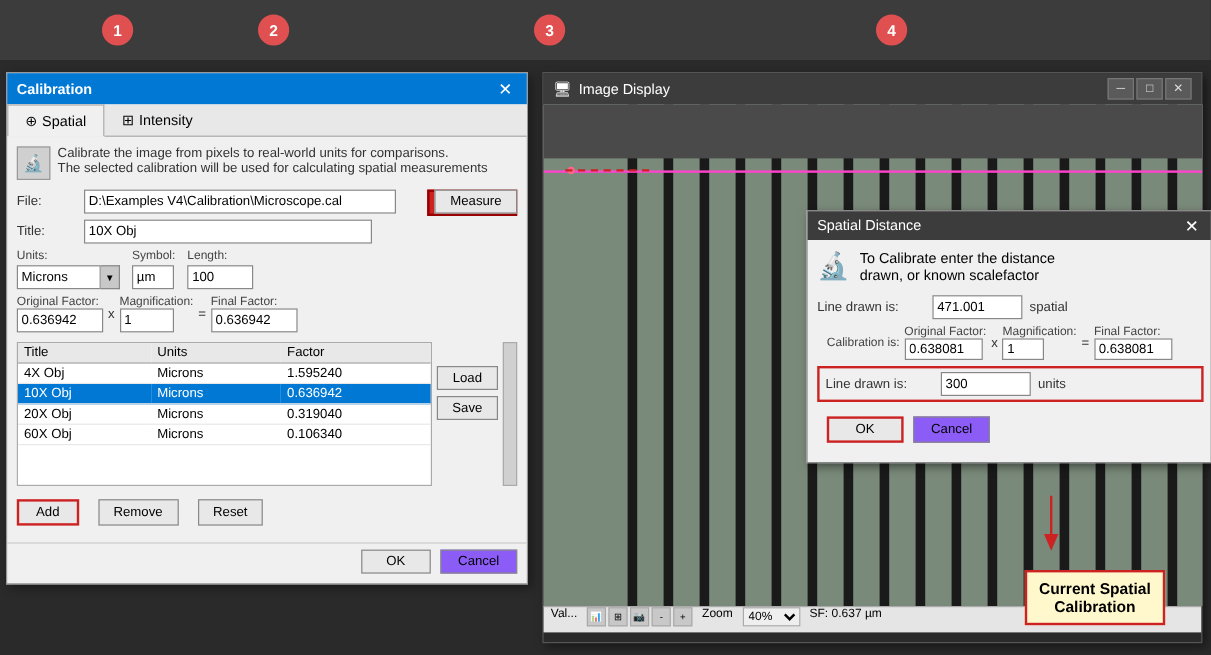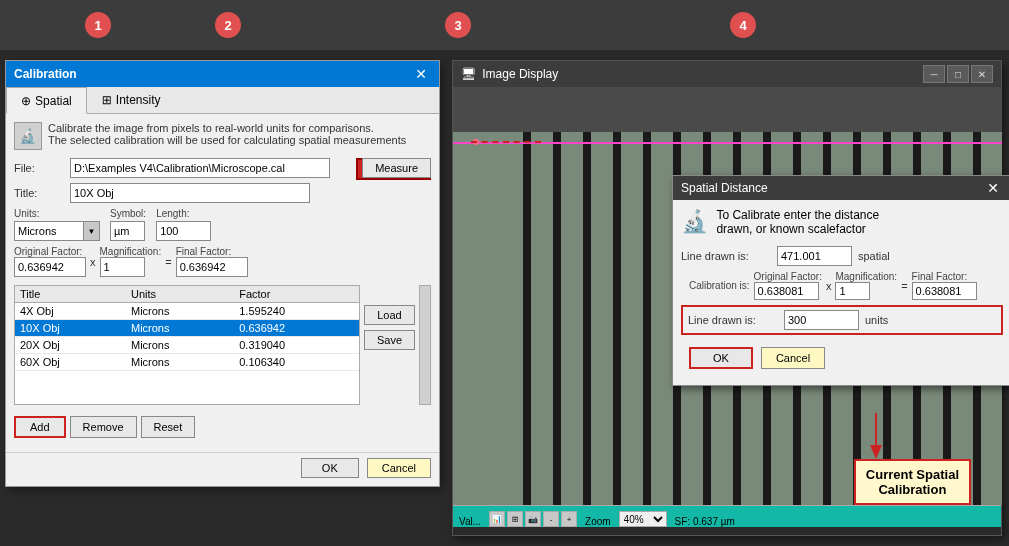--- a/index.html
+++ b/index.html
@@ -263,21 +263,21 @@
       border: 2px solid #990000;
       font-weight: bold;
     }
 
     .btn-default {
       background: #e8e8e8;
     }
 
     .bottom-table-buttons {
       display: flex;
-      gap: 4px;
+      gap: 16px;
       margin-bottom: 6px;
     }
 
     .btn-add {
       border: 2px solid #cc2222;
       background: #e8e8e8;
       padding: 3px 14px;
       font-size: 11px;
       cursor: pointer;
     }
@@ -292,21 +292,21 @@
 
     .btn-ok {
       background: #e8e8e8;
       border: 1px solid #888;
       padding: 3px 20px;
       font-size: 11px;
       cursor: pointer;
     }
 
     .btn-cancel {
-      background: #fef9c3;
+      background: #8b5cf6;
       border: 1px solid #888;
       padding: 3px 14px;
       font-size: 11px;
       cursor: pointer;
     }
 
     
     .image-display {
       position: absolute;
       top: 60px; left: 452px;
@@ -369,24 +369,24 @@
       position: absolute;
       top: 52px;
       left: 20px;
       width: 6px; height: 6px;
       background: #ff6688;
       border-radius: 50%;
     }
 
     .status-bar {
       height: 22px;
-      background: #14b8a6;
+      background: #e5e5e5;
       border-top: 1px solid #aaa;
       display: flex;
-      align-items: flex-end;
+      align-items: flex-start;
       padding: 0 6px;
       gap: 8px;
       font-size: 10px;
     }
 
     .status-icons {
       display: flex;
       gap: 2px;
     }
 
@@ -702,21 +702,21 @@
         <div class="vline" style="left: 520px; background: rgb(26, 26, 26);"></div>
         <div style="position: absolute; top: 0px; left: 0px; right: 0px; height: 45px; background: rgb(74, 74, 74);"></div>
       </div>
 
     <div class="measurement-line"></div>
     <div class="line-dot-left"></div>
 
     <div style="position:absolute;top:54px;left:18px;width:70px;height:2px;border-top:2px dashed #cc2222;"></div>
   </div>
 
-  <div style="position:absolute;bottom:30px;right:30px;background:#fff8cc;border:2px solid #cc2222;padding:6px 10px;font-size:13px;font-weight:bold;text-align:center;z-index:50;">
+  <div style="position:absolute;bottom:14px;right:30px;background:#fff8cc;border:2px solid #cc2222;padding:6px 10px;font-size:13px;font-weight:bold;text-align:center;z-index:50;">
     <span>Current Spatial<br>Calibration</span>
   </div>
 
   <svg style="position:absolute;bottom:72px;right:105px;z-index:51;" width="40" height="50">
     <line x1="20" y1="0" x2="20" y2="40" stroke="#cc2222" stroke-width="2"></line>
     <polygon points="14,32 20,46 26,32" fill="#cc2222"></polygon>
   </svg>
 
   <div class="status-bar">
     <span>Val...</span>

